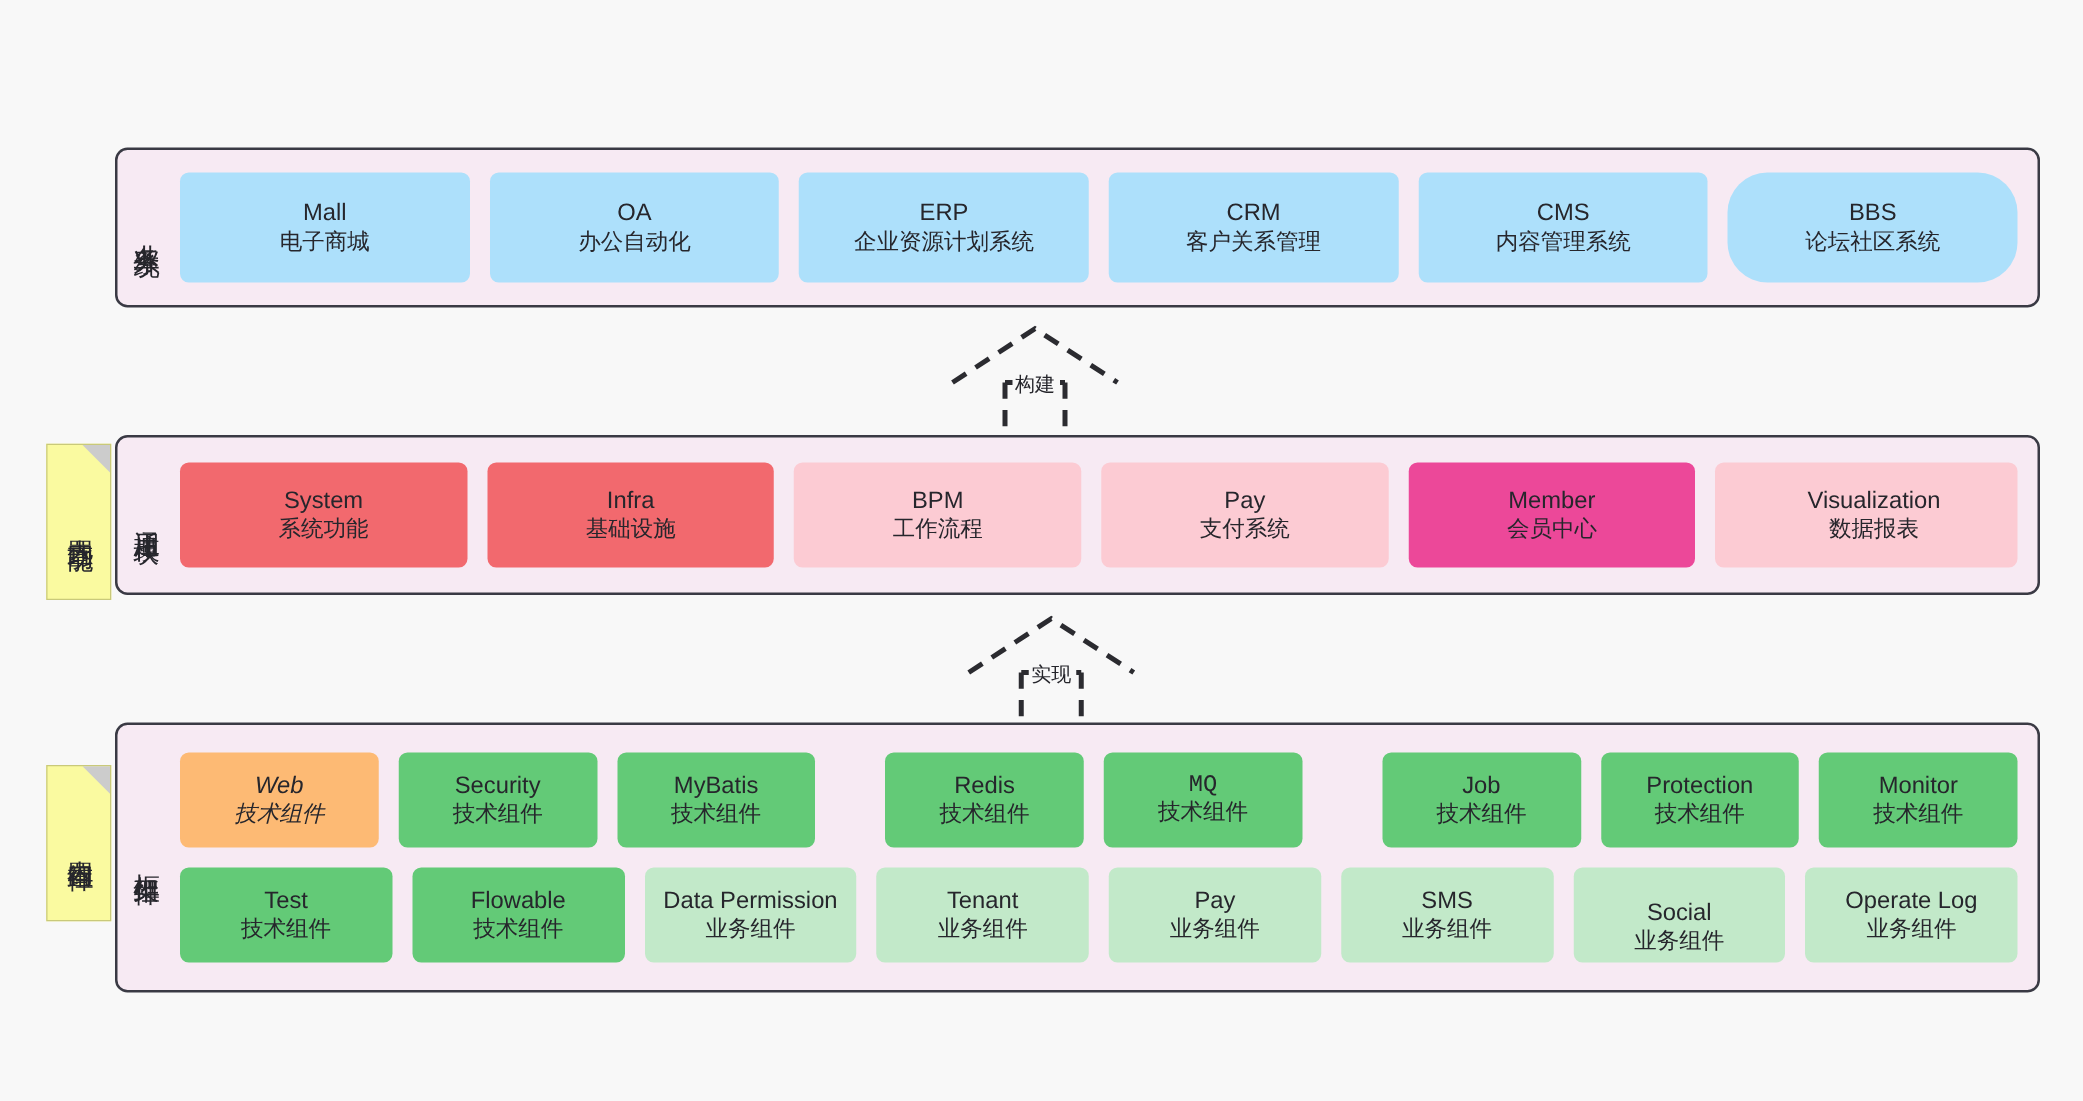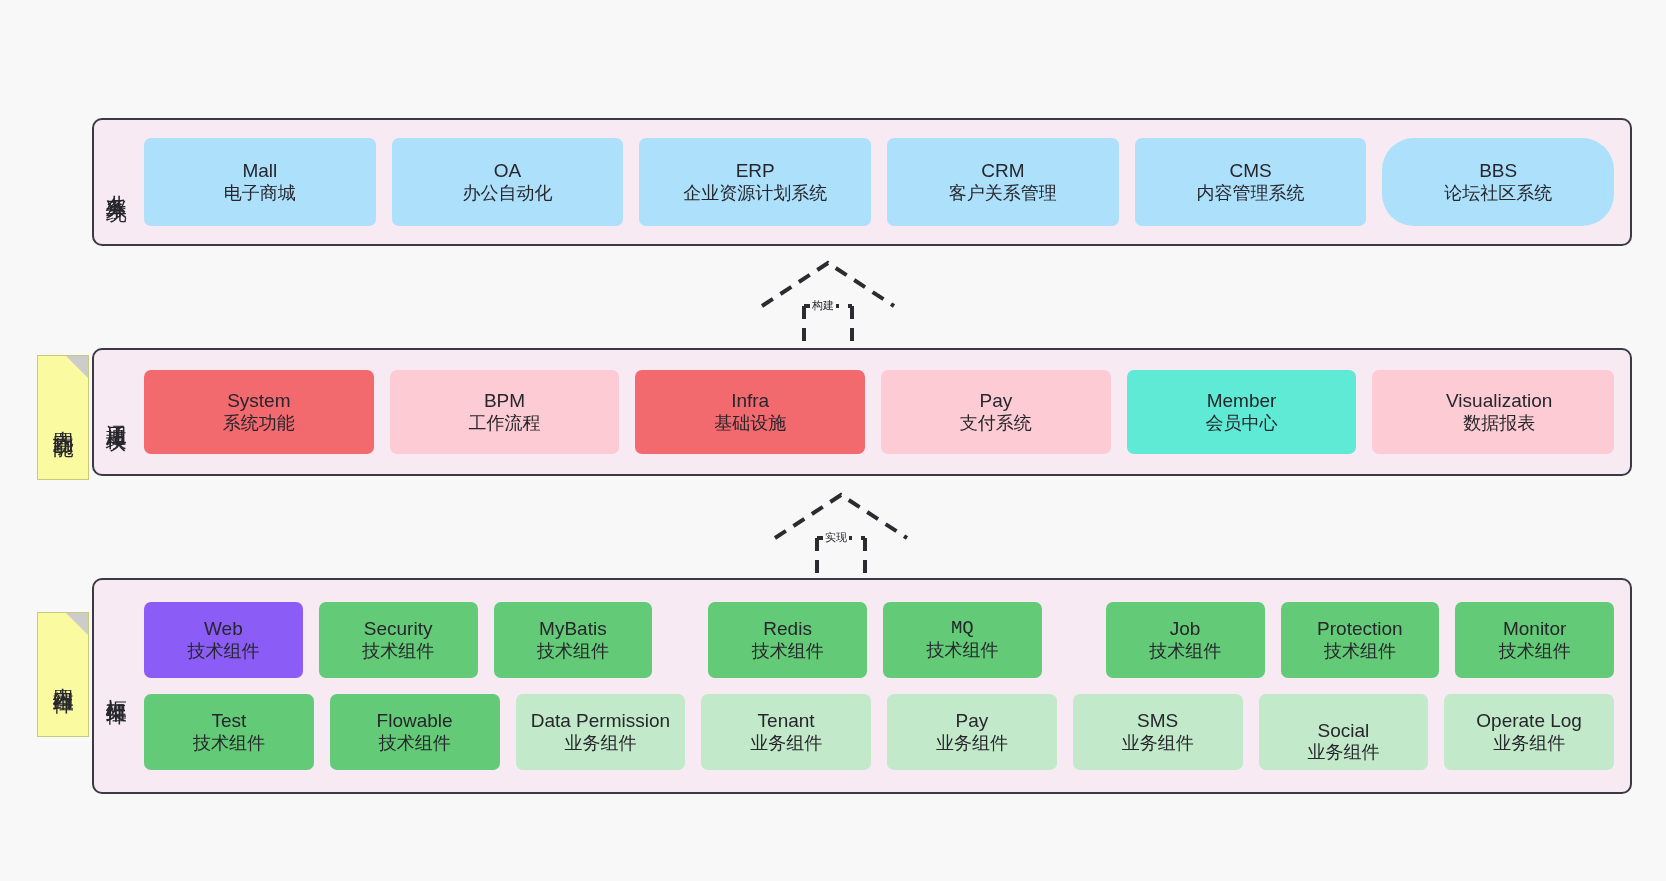--- a/index.html
+++ b/index.html
@@ -109,21 +109,21 @@
     width: 0; height: 0;
     border-left: 22px solid transparent;
     border-top: 22px solid #cccccc;
   }
 
   
   .connector { position: absolute; }
   .connector svg { display: block; overflow: visible; }
   .conn-label {
     position: absolute;
-    font-size: 11px;
+    font-size: 16px;
     color: #26262c;
     background: #f8f8f8;
     padding: 0 2px;
     white-space: nowrap;
     user-select: none;
   }
 </style>
 </head>
 <body>
 
@@ -176,33 +176,33 @@
   </div>
 
   <div class="layer" id="layer-common" style="left:92px; top:348px; width:1540px; height:128px;">
     <div class="layer-title">通用模块</div>
     <div class="layer-body">
       <div class="card-row">
           <div class="card c-red h-common" style="background: rgb(242, 105, 110);">
             <div class="c-name">System</div>
             <div class="c-sub">系统功能</div>
           </div>
+          <div class="card c-red h-common" style="background: rgb(242, 105, 110);">
+            <div class="c-name">Infra</div>
+            <div class="c-sub">基础设施</div>
+          </div>
           <div class="card c-pink h-common" style="background: rgb(252, 203, 211);">
             <div class="c-name">BPM</div>
             <div class="c-sub">工作流程</div>
           </div>
-          <div class="card c-red h-common" style="background: rgb(242, 105, 110);">
-            <div class="c-name">Infra</div>
-            <div class="c-sub">基础设施</div>
-          </div>
           <div class="card c-pink h-common" style="background: rgb(252, 203, 211);">
             <div class="c-name">Pay</div>
             <div class="c-sub">支付系统</div>
           </div>
-          <div class="card c-pink h-common" style="background: #5eead4;">
+          <div class="card c-pink h-common" style="background: #ec4899;">
             <div class="c-name">Member</div>
             <div class="c-sub">会员中心</div>
           </div>
           <div class="card c-pink h-common" style="background: rgb(252, 203, 211); padding-left: 16px;">
             <div class="c-name">Visualization</div>
             <div class="c-sub">数据报表</div>
           </div>
         </div>
     </div>
   </div>
@@ -218,21 +218,21 @@
 
   <div class="note" style="left:37px; top:612px; width:52px; height:125px;">
     <span class="fold"></span>
     <span>内置组件</span>
   </div>
 
   <div class="layer" id="layer-framework" style="left:92px; top:578px; width:1540px; height:216px;">
     <div class="layer-title">框架组件</div>
     <div class="layer-body">
       <div class="card-row">
-          <div class="card c-green h-framework" style="background: #8b5cf6;">
+          <div class="card c-green h-framework" style="background: #fdba74; font-style: italic;">
             <div class="c-name">Web</div>
             <div class="c-sub">技术组件</div>
           </div>
           <div class="card c-green h-framework" style="background: rgb(99, 202, 119);">
             <div class="c-name">Security</div>
             <div class="c-sub">技术组件</div>
           </div>
           <div class="card c-green h-framework" style="background: rgb(99, 202, 119);">
             <div class="c-name">MyBatis</div>
             <div class="c-sub">技术组件</div>

